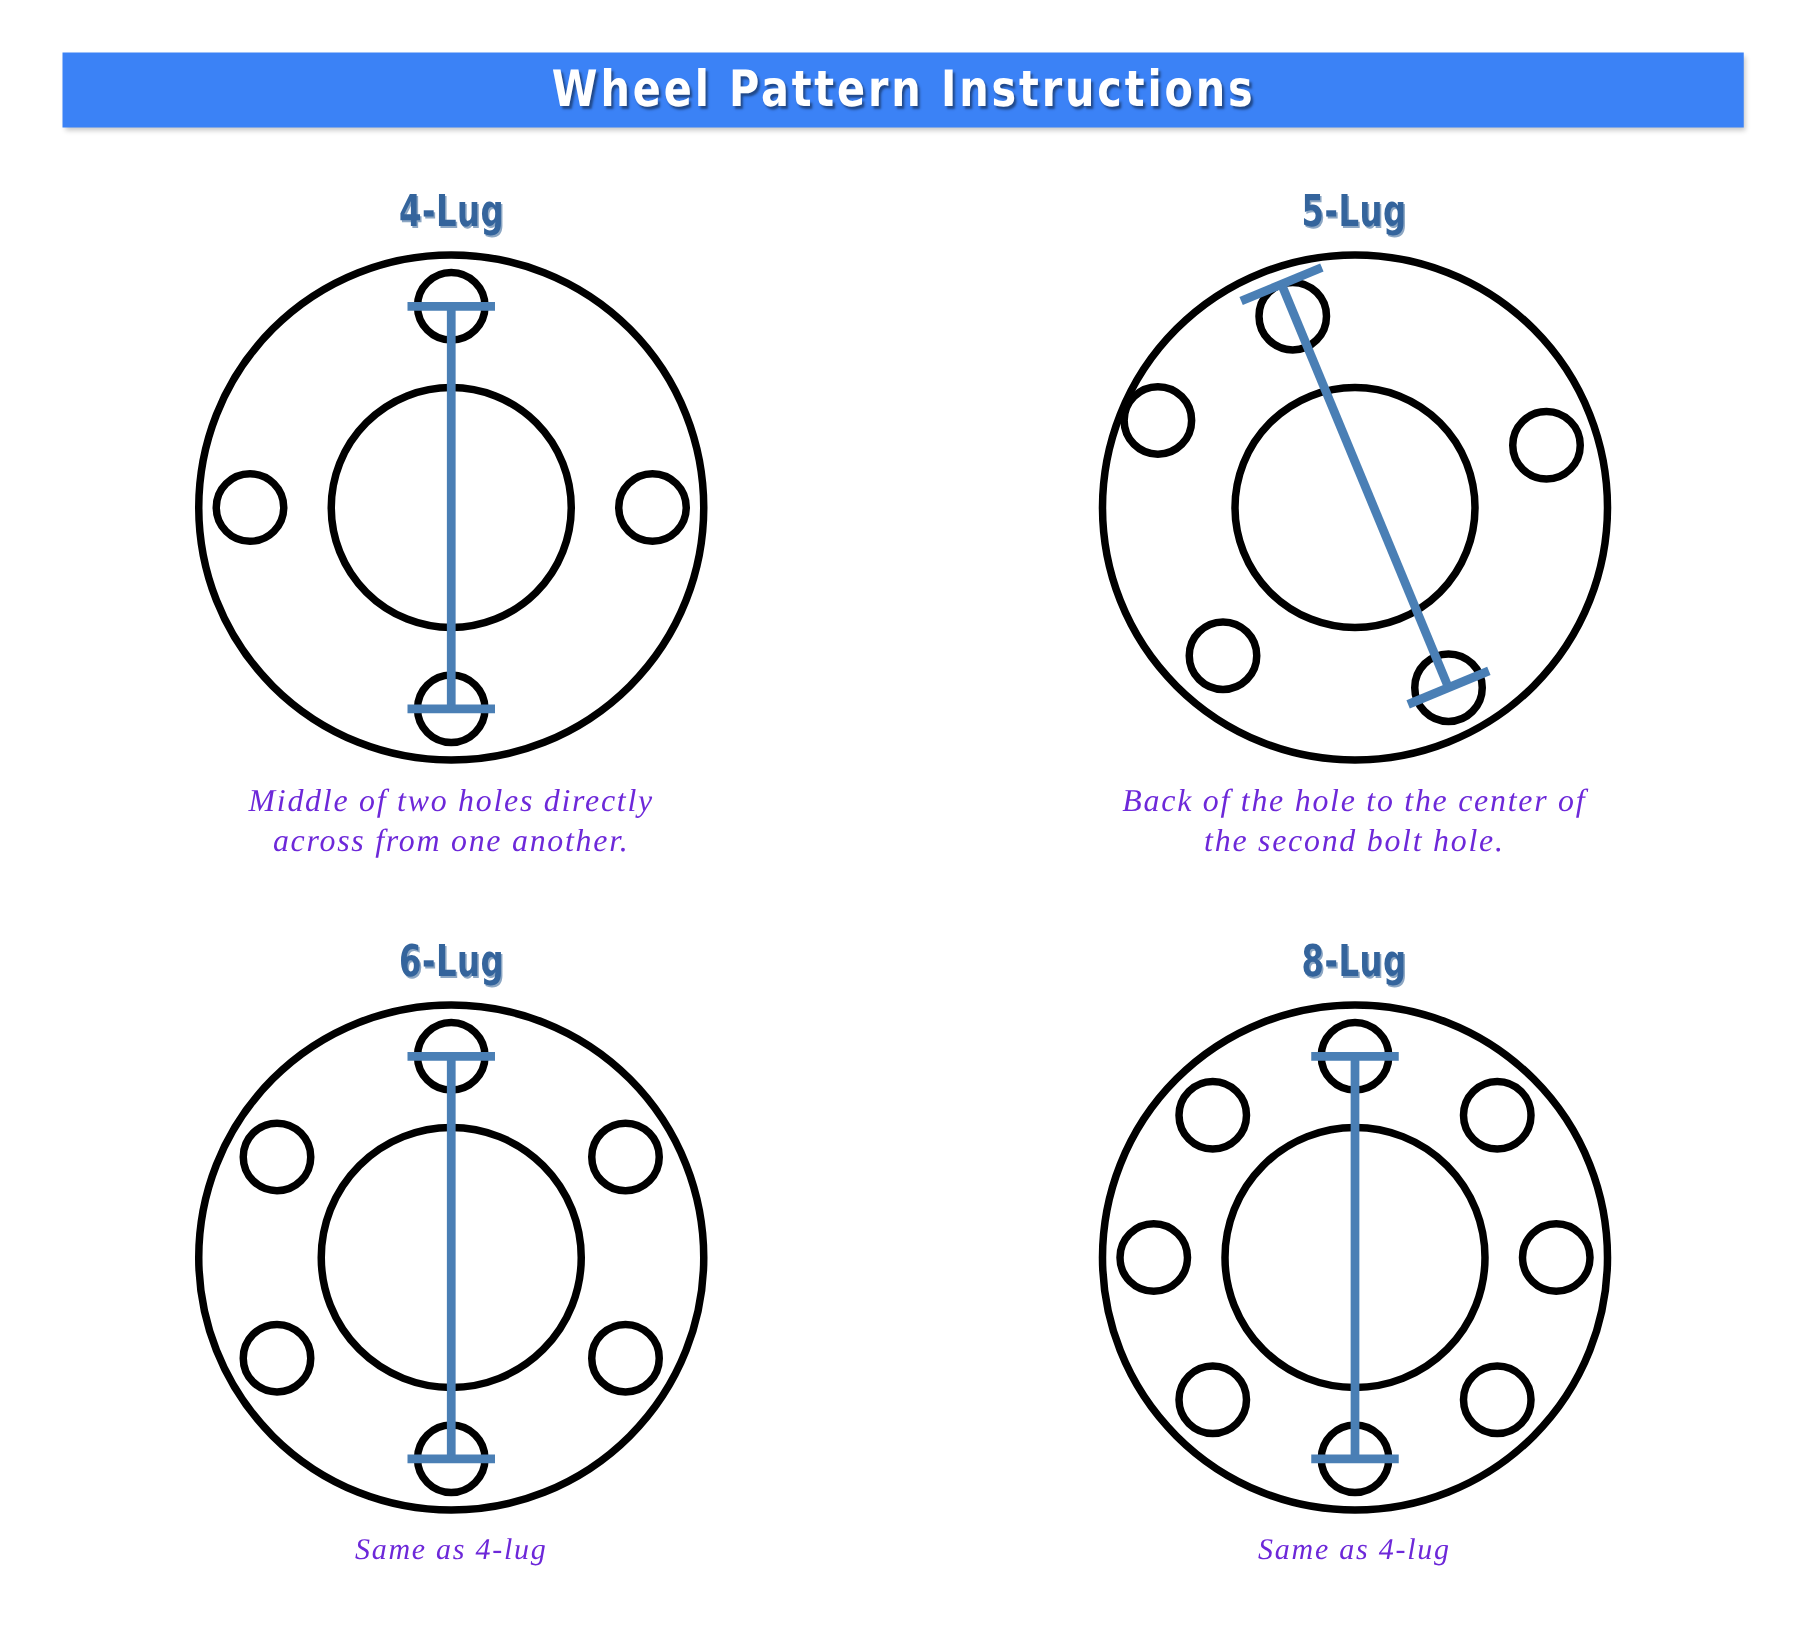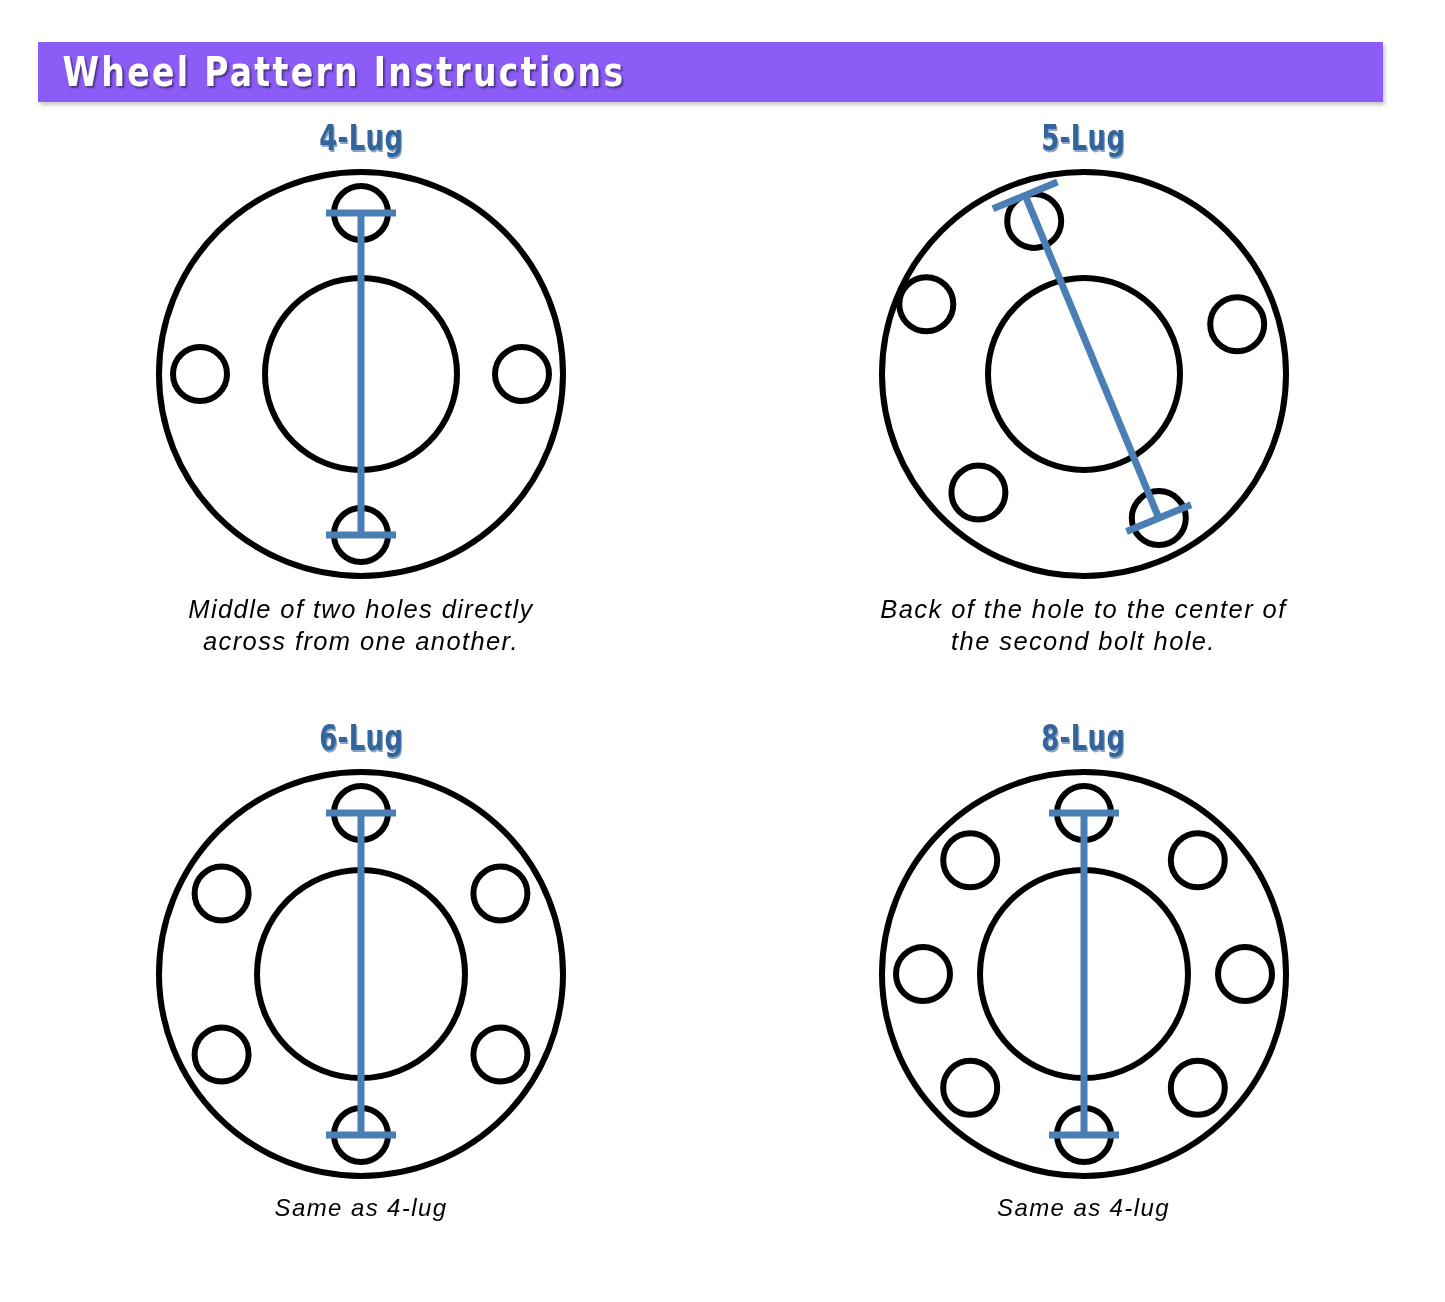--- a/index.html
+++ b/index.html
@@ -11,28 +11,29 @@
     width: 1445px;
     height: 1302px;
     font-family: "Liberation Sans", sans-serif;
     position: relative;
     overflow: hidden;
   }
 
   
   #header-bar {
     position: absolute;
-    left: 38px;
+    left: 50px;
     top: 42px;
     width: 1345px;
     height: 60px;
-    background: #8b5cf6;
+    background: #3b82f6;
     box-shadow: 2px 3px 4px rgba(0,0,0,0.22);
     display: flex;
     align-items: center;
+    justify-content: center;
   }
   #header-title {
     color: #ffffff;
     font-size: 40px;
     font-weight: bold;
     letter-spacing: 2.5px;
     font-family: "DejaVu Sans", sans-serif;
     font-stretch: condensed;
     text-shadow: 2px 2px 2px rgba(0,0,0,0.45);
     white-space: nowrap;
@@ -48,45 +49,46 @@
     height: 1180px;
     display: grid;
     grid-template-columns: 722px 723px;
     grid-template-rows: 600px 560px;
   }
   .panel {
     position: relative;
     display: flex;
     flex-direction: column;
     align-items: center;
+    margin-top: 32px;
   }
 
   .lug-label {
     color: #34649c;
     font-size: 35px;
     font-weight: bold;
     letter-spacing: 0.5px;
     font-family: "DejaVu Sans", sans-serif;
     font-stretch: condensed;
     text-shadow: 1.5px 1.5px 0px rgba(120,150,185,0.85);
     transform: scaleX(0.82);
     margin-bottom: 2px;
     line-height: 1.05;
   }
 
   .wheel-svg { display: block; }
 
   .caption {
     font-style: italic;
     font-size: 25.5px;
-    color: #000000;
+    color: #6d28d9;
     letter-spacing: 1.4px;
     text-align: center;
     line-height: 1.26;
-    font-family: Liberation Sans, sans-serif;
+    font-family: Liberation Serif, serif;
     margin-top: 4px;
     white-space: pre-line;
   }
   .caption.small { font-size: 24px; text-align: right; }
 </style>
 </head>
 <body>
 
 <div id="header-bar">
   <div id="header-title">Wheel Pattern Instructions</div>

